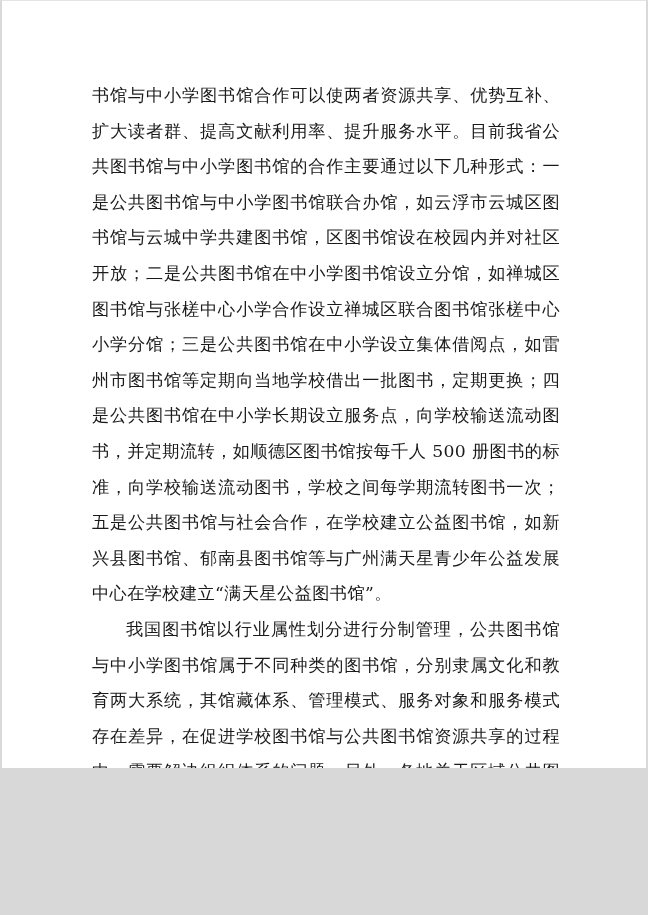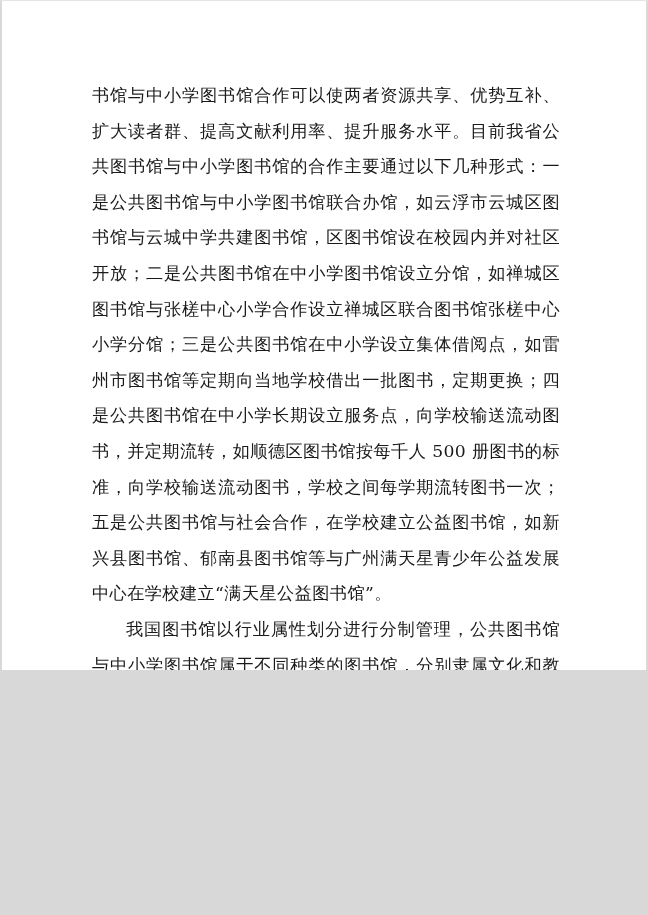--- a/index.html
+++ b/index.html
@@ -6,21 +6,21 @@
     margin: 0;
     padding: 0;
     background: #d8d8d8;
   }
   body {
     font-family: "DejaVu Serif", serif;
   }
   .page {
     position: relative;
     width: 648px;
-    height: 670px;
+    height: 768px;
     background: #ffffff;
     overflow: hidden;
     box-sizing: border-box;
   }
   .page-border {
     position: absolute;
     left: 0;
     top: 0;
     width: 648px;
     height: 915px;

